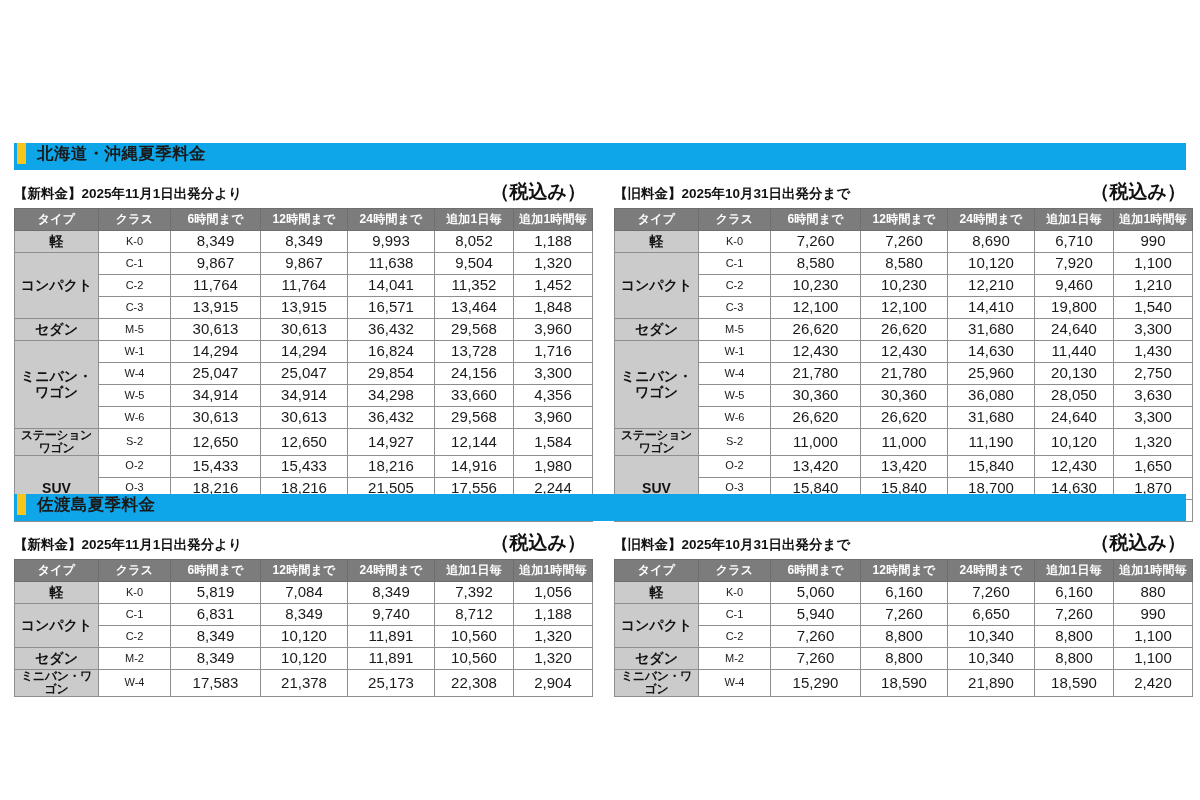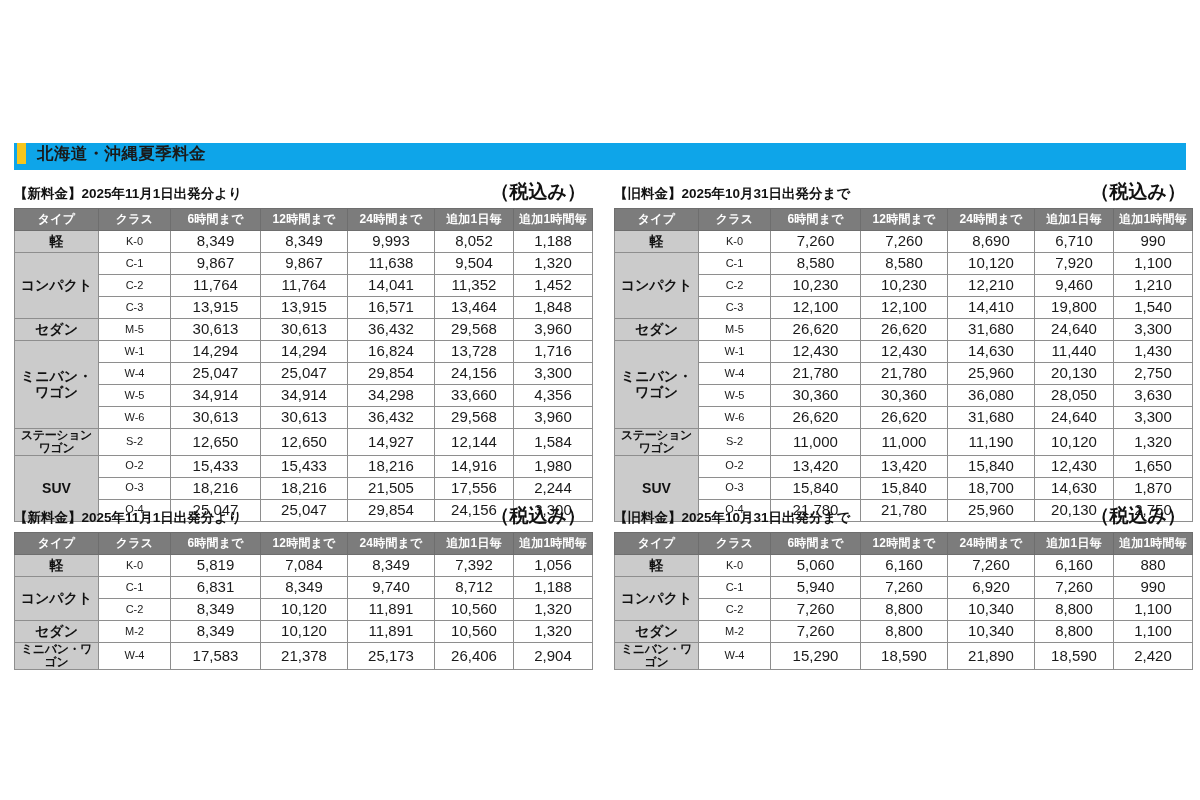--- a/index.html
+++ b/index.html
@@ -429,20 +429,24 @@
                 <td class="num">20,130</td>
                 <td class="num">2,750</td>
               </tr>
             </tbody>
           </table>
       </div>
     </div>
   </div>
 
   <div class="section" id="section-1" style="top:494px;">
+    <div class="section-header">
+      <div class="section-accent"></div>
+      <div class="section-title">佐渡島夏季料金</div>
+    </div>
     <div class="tables-row">
       <div class="table-block">
         <div class="caption-row">
           <span>【新料金】2025年11月1日出発分より</span>
           <span class="caption-right">（税込み）</span>
         </div>
         <table class="fee">
             <colgroup>
               <col class="c-type">
               <col class="c-class">
@@ -498,21 +502,21 @@
                 <td class="num">11,891</td>
                 <td class="num">10,560</td>
                 <td class="num">1,320</td>
               </tr>
               <tr>
                 <td class="type-cell tight" rowspan="1">ミニバン・ワゴン</td>
                 <td class="class-cell">W-4</td>
                 <td class="num">17,583</td>
                 <td class="num">21,378</td>
                 <td class="num">25,173</td>
-                <td class="num">26,406</td>
+                <td class="num">22,308</td>
                 <td class="num">2,904</td>
               </tr>
             </tbody>
           </table>
       </div>
       <div class="table-block">
         <div class="caption-row">
           <span>【旧料金】2025年10月31日出発分まで</span>
           <span class="caption-right">（税込み）</span>
         </div>
@@ -545,21 +549,21 @@
                 <td class="num">6,160</td>
                 <td class="num">7,260</td>
                 <td class="num">6,160</td>
                 <td class="num">880</td>
               </tr>
               <tr>
                 <td class="type-cell" rowspan="2">コンパクト</td>
                 <td class="class-cell">C-1</td>
                 <td class="num">5,940</td>
                 <td class="num">7,260</td>
-                <td class="num">6,920</td>
+                <td class="num">6,650</td>
                 <td class="num">7,260</td>
                 <td class="num">990</td>
               </tr>
               <tr>
                 <td class="class-cell">C-2</td>
                 <td class="num">7,260</td>
                 <td class="num">8,800</td>
                 <td class="num">10,340</td>
                 <td class="num">8,800</td>
                 <td class="num">1,100</td>

